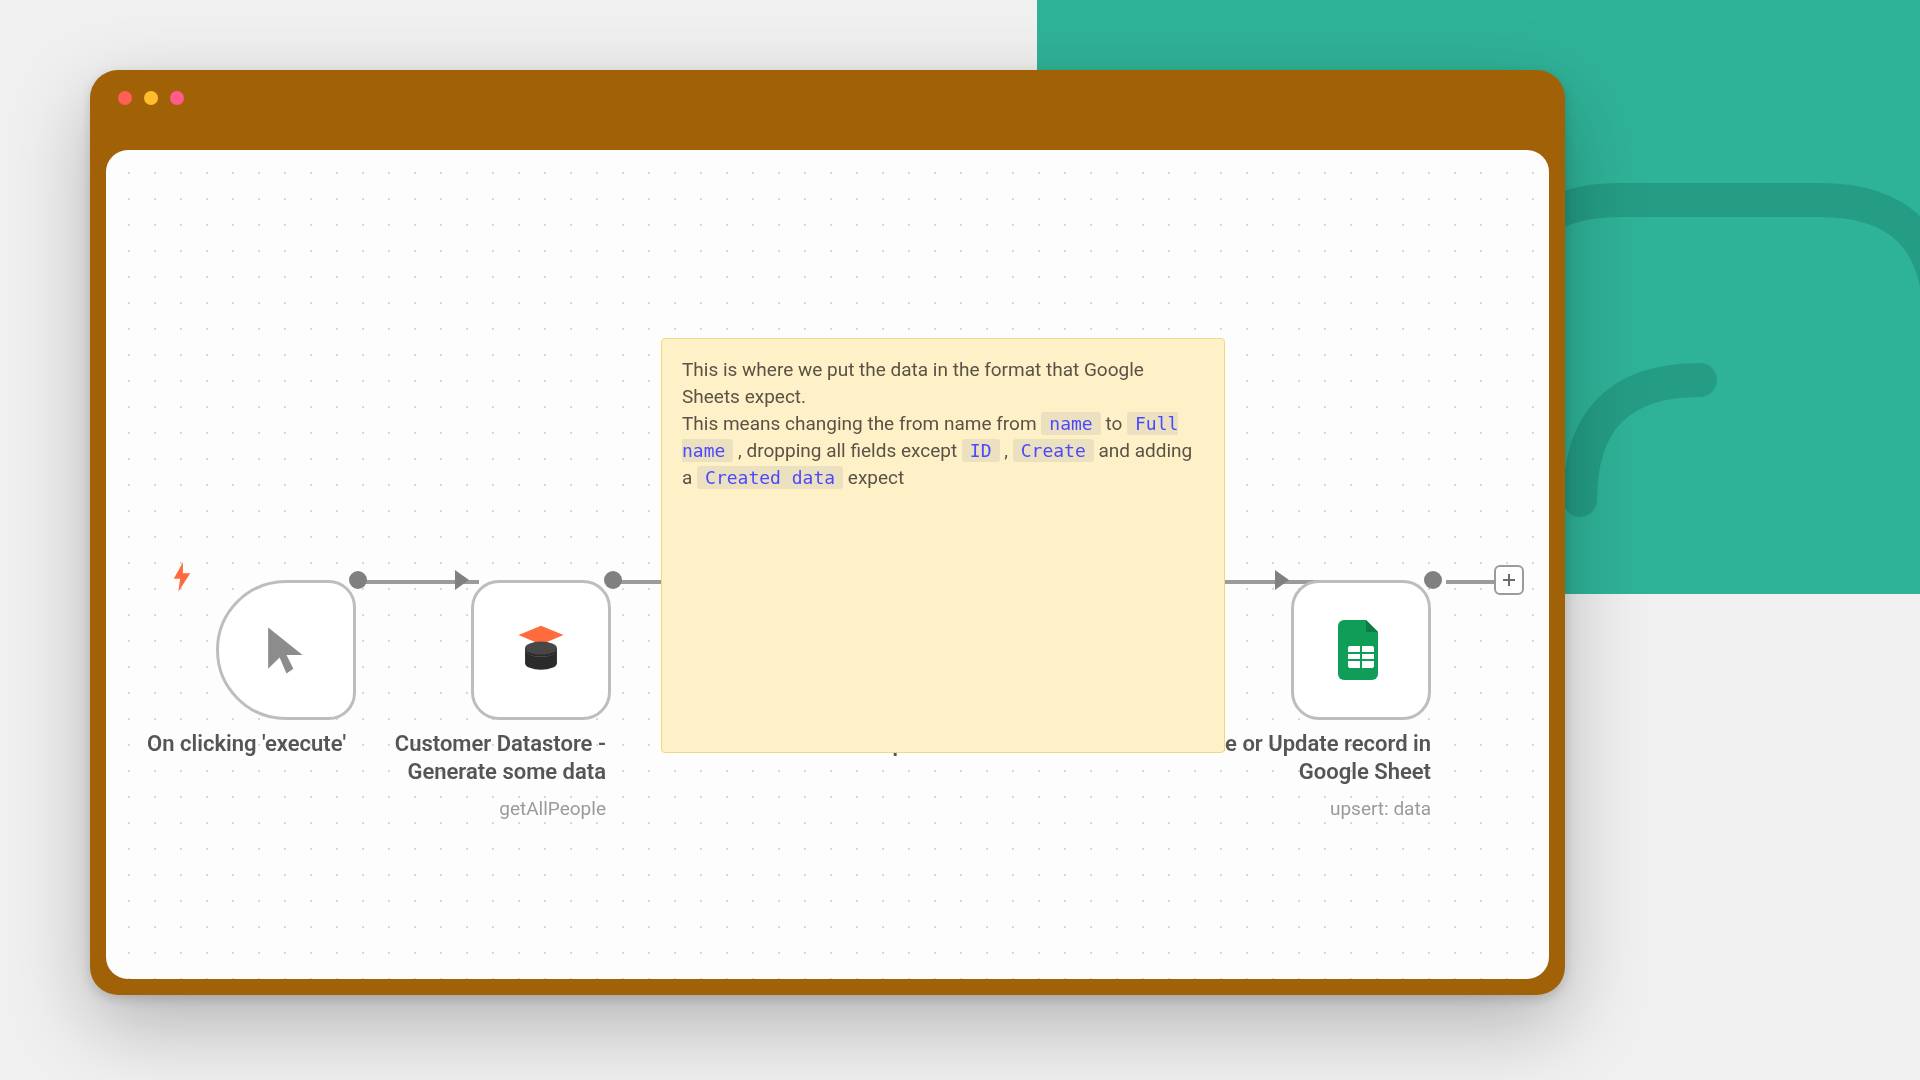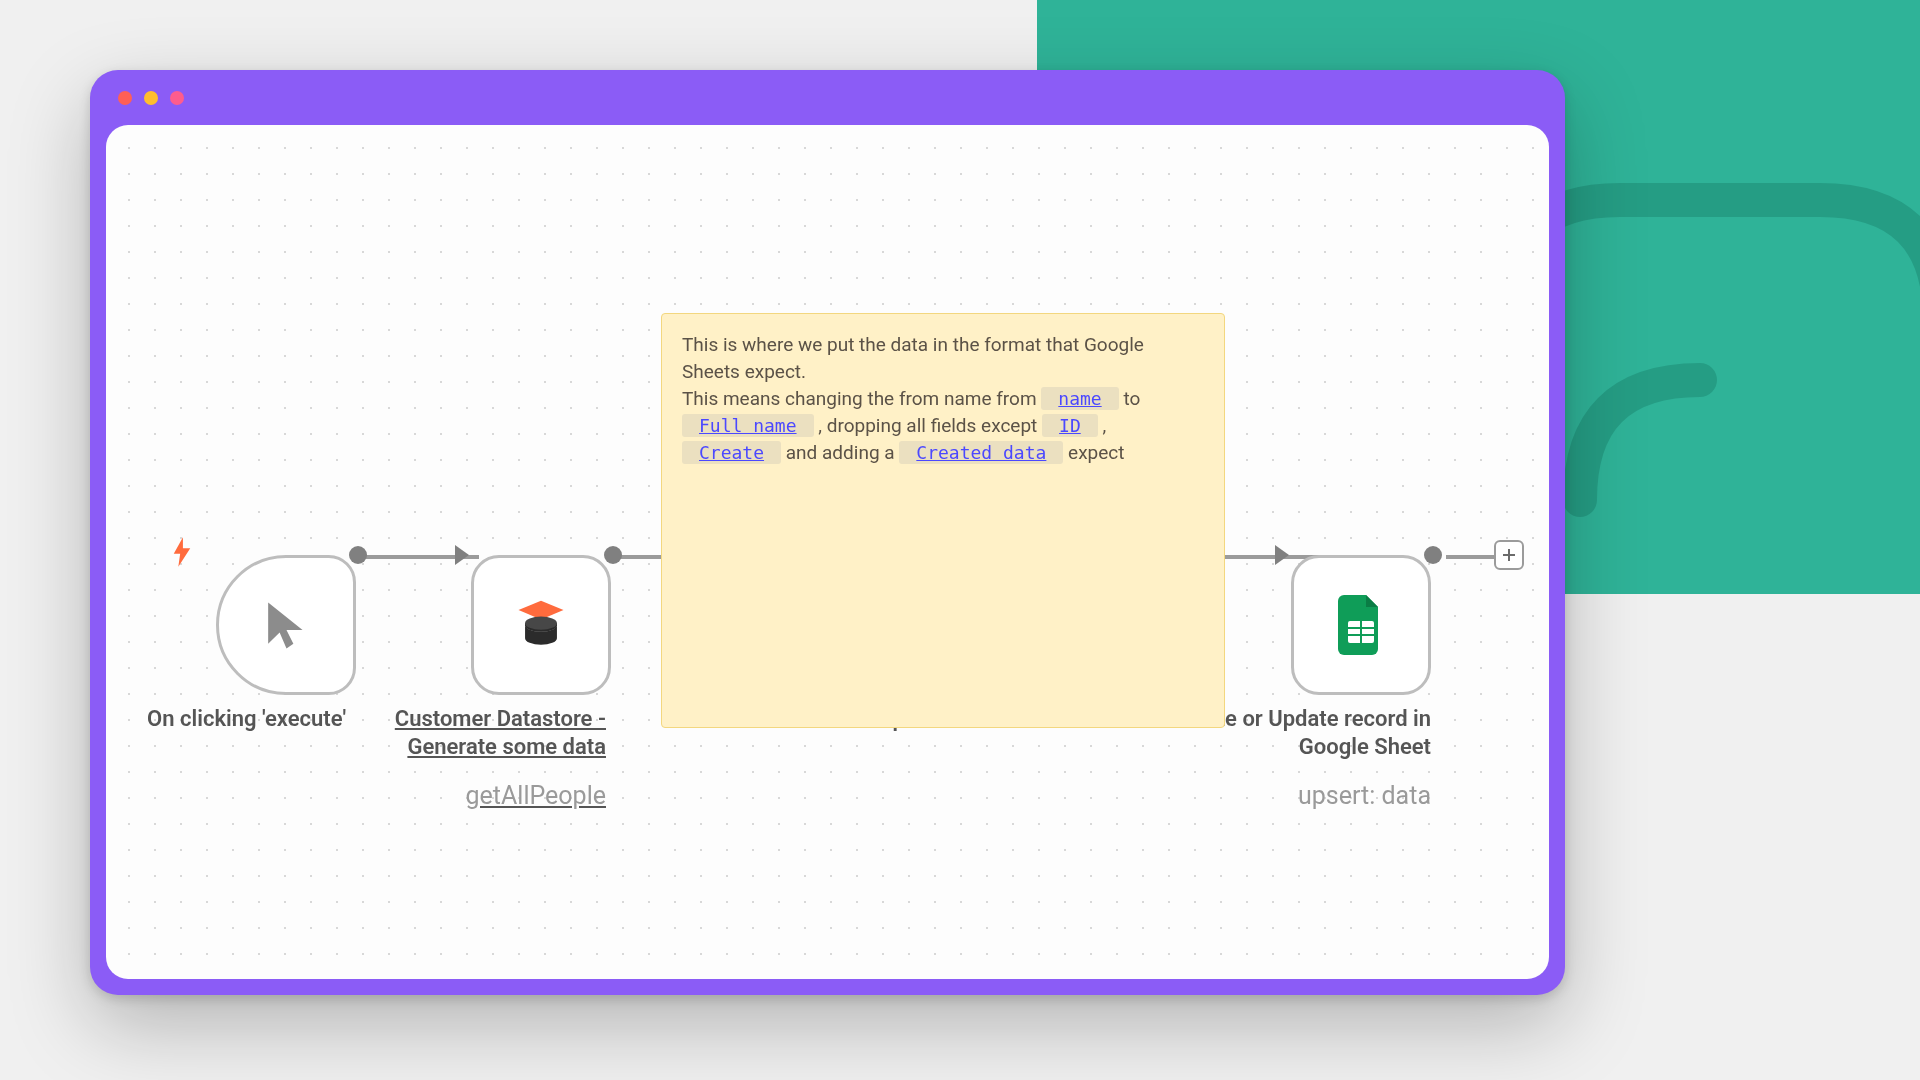--- a/index.html
+++ b/index.html
@@ -19,25 +19,25 @@
     background: #2fb398;
     z-index: 0;
   }
   .teal-backdrop svg { position:absolute; right:-60px; top:80px; opacity:0.6;}
 
   
   .window {
     position: absolute;
     top: 70px; left: 90px;
     width: 1475px; height: 925px;
-    background: #8b5cf6;
+    background: #a16207;
     border-radius: 28px;
     box-shadow: 0 30px 80px rgba(0,0,0,0.25), 0 4px 12px rgba(0,0,0,0.15);
     z-index: 1;
-    display: flex; flex-direction: column;
+    display: flex; flex-direction: column; gap: 25px;
   }
   .titlebar {
     height: 55px;
     display: flex; align-items: center;
     padding-left: 28px;
     gap: 12px;
   }
   .traffic-dot { width: 14px; height:14px; border-radius:50%; }
   .dot-red    { background:#ff5f56; }
   .dot-yellow { background:#ffbd2e; } 
@@ -111,21 +111,21 @@
     position:absolute;
     top: 150px;
     width: 260px;
     left: 50%; transform: translateX(-50%);
     text-align:right;
     font-size: 22px;
     color:#555;
     font-weight:600;
     line-height:1.25;
   }
-  .label-block .sub { display:block; font-weight:400; color:#9a9a9a; font-size:25px; margin-top:20px;}
+  .label-block .sub { display:block; font-weight:400; color:#9a9a9a; font-size:19px; margin-top:12px;}
 
   
   .sticky {
     position:absolute;
     left: 555px;  
     top: 188px;
     width: 564px;
     height: auto;
     background:#fff1c7;
     border:1px solid #f3d77f;
@@ -133,24 +133,23 @@
     padding:18px 20px 260px 20px; 
     font-size:19px;
     color:#5b5247;
     line-height:1.42;
     z-index:1;
   }
   .sticky code {
     font-family: ui-monospace, SFMono-Regular, Menlo, Consolas, monospace;
     background:#ebe0c0;
     color:#4b48ff;
-    padding:1px 17px;
+    padding:1px 8px;
     border-radius:3px;
     font-size:18px;
-    text-decoration:underline;
   }
 
   
   .add-btn {
     position:absolute;
     width:30px;height:30px;
     border:2px solid #9b9b9b;
     border-radius:6px;
     background:#fff;
     display:flex;align-items:center;justify-content:center;
@@ -229,21 +228,21 @@
             <path fill="#ff6b3d" d="M32 6 L8 16 L32 26 L56 16 Z"></path>
             <g fill="#2b2b2b">
               <ellipse cx="32" cy="32" rx="17" ry="7"></ellipse>
               <path d="M15 32 v14 a17 7 0 0 0 34 0 v-14 a17 7 0 0 1 -34 0z"></path>
             </g>
             <ellipse cx="32" cy="32" rx="17" ry="7" fill="#2b2b2b"></ellipse>
             <ellipse cx="32" cy="30" rx="17" ry="7" fill="#474747"></ellipse>
           </svg>
         </div>
         <span class="port" style="left:133px;"></span>
-        <div class="label-block" style="width:270px;text-decoration:underline;">
+        <div class="label-block" style="width:270px;">
           <span>Customer Datastore - Generate some data</span>
           <span class="sub">getAllPeople</span>
         </div>
       </div>
 
       <div class="node-group" style="left:760px;">
         <span class="port in" style="left:-16px;"></span>
         <div class="node">
           <svg width="54" height="54" viewBox="0 0 24 24">
             <path fill="#1f3bff" d="M3 21 L3 16 L15 4 L20 9 L8 21 Z M16 3 L21 8 L19 10 L14 5 Z"></path>

